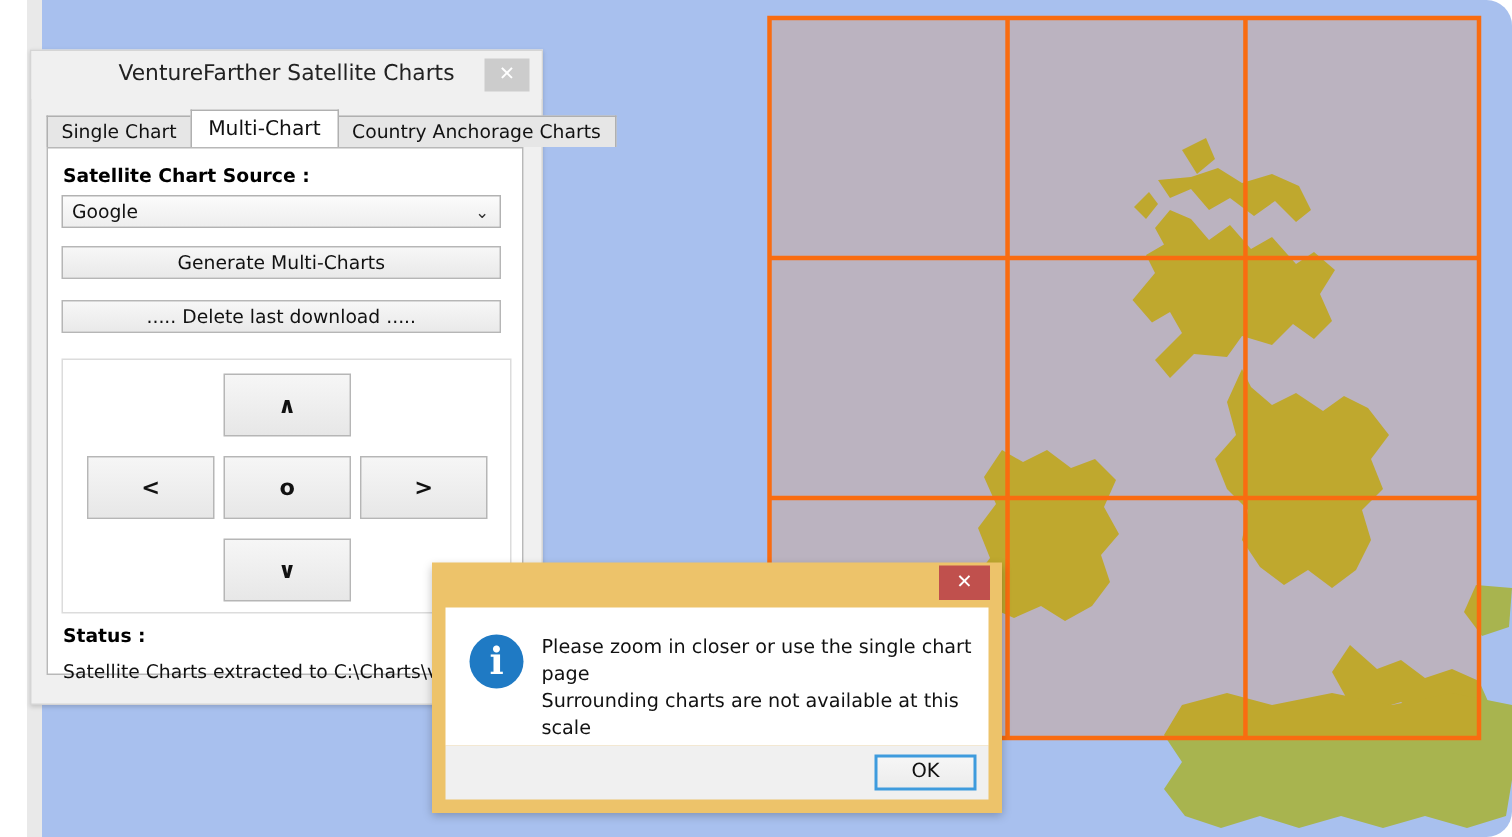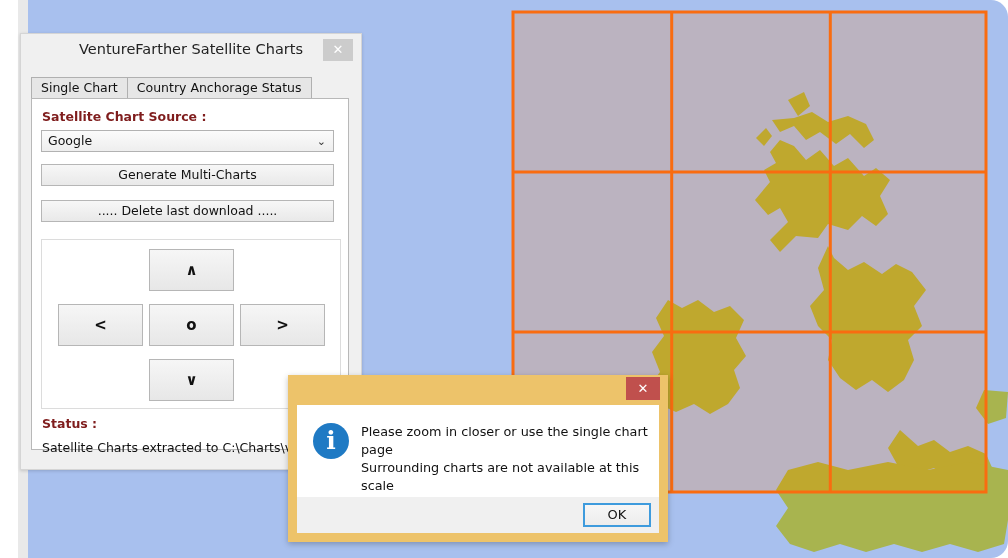--- a/index.html
+++ b/index.html
@@ -129,21 +129,21 @@
     height: 352px;
     background: #ffffff;
     border: 1px solid #b8b8b8;
     box-sizing: border-box;
   }
 
   .section-label {
     position: absolute;
     font-size: 12.5px;
     font-weight: bold;
-    color: #7f1d1d;
+    color: #000000;
   }
 
   #source-label { left: 10px; top: 10px; }
 
   #source-select {
     position: absolute;
     left: 9px; top: 31px;
     width: 293px; height: 22px;
     background: linear-gradient(to bottom, #fbfbfb, #eeeeee);
     border: 1px solid #b2b2b2;
@@ -372,21 +372,22 @@
 
   <div id="app-window">
 
     <div id="app-titlebar">
       <div id="app-title">VentureFarther Satellite Charts</div>
       <div id="app-close-btn">✕</div>
     </div>
 
     <div id="tabstrip">
       <div class="tab">Single Chart</div>
-      <div class="tab">Country Anchorage Status</div>
+      <div class="tab active">Multi-Chart</div>
+      <div class="tab">Country Anchorage Charts</div>
     </div>
 
     <div id="tab-panel">
 
       <div class="section-label" id="source-label">Satellite Chart Source :</div>
 
       <div id="source-select">
         <span>Google</span>
         <span class="caret">⌄</span>
       </div>

